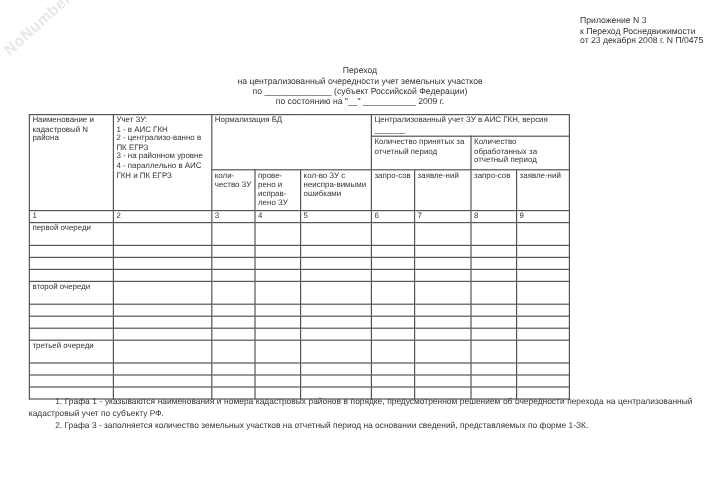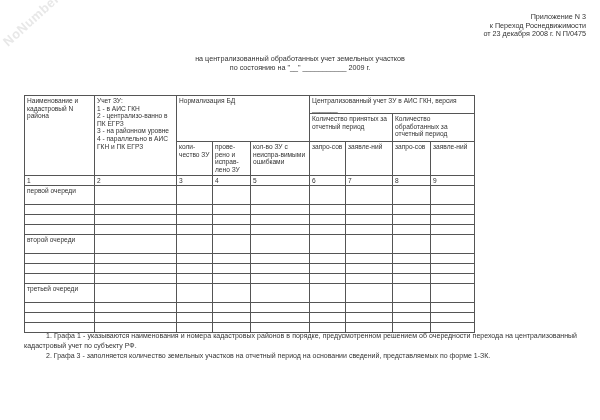--- a/index.html
+++ b/index.html
@@ -1,21 +1,21 @@
 <!DOCTYPE html>
 <html><head>
 <meta charset="utf-8">
 <style>
   html, body { margin:0; padding:0; background:#ffffff; }
   body { width:600px; height:420px; position:relative; overflow:hidden;
          font-family:"Liberation Sans", sans-serif; color:#222; font-size:7px; }
   .watermark { position:absolute; left:0px; top:38px; transform:rotate(-42deg);
                transform-origin:left top; font-size:13px; font-weight:bold;
                color:#e8e8e8; letter-spacing:0.5px; }
-  .appendix { position:absolute; right:14px; top:13px; text-align:right;
+  .appendix { position:absolute; right:14px; top:13px; text-align:left;
               font-size:7.2px; line-height:8.6px; color:#333; }
   .title { position:absolute; left:150px; width:300px; top:55px; text-align:center;
            font-size:7.2px; line-height:8.6px; color:#333; }
   table.grid { position:absolute; left:24px; top:95px; border-collapse:collapse;
                table-layout:fixed; width:450px; }
   table.grid td { border:1px solid #555; padding:1px 2px; vertical-align:top;
                   font-size:6.6px; line-height:7.6px; color:#333; overflow:hidden; }
   table.grid tr.num td { height:7px; }
   table.grid tr.lbl td { height:16px; }
   table.grid tr.blank td { height:7px; }
@@ -29,21 +29,23 @@
 
 <div class="watermark">NoNumber.ru</div>
 
 <div class="appendix">
   <div>Приложение N 3</div>
   <div>к Переход Роснедвижимости</div>
   <div>от 23 декабря 2008 г. N П/0475</div>
 </div>
 
 <div class="title">
-  <div>на централизованный обработанных учет земельных участков</div>
+  <div>Переход</div>
+  <div>на централизованный очередности учет земельных участков</div>
+  <div>по ______________ (субъект Российской Федерации)</div>
   <div>по состоянию на "__" ___________ 2009 г.</div>
 </div>
 
 <table class="grid">
   <colgroup>
     <col style="width:70px">
       <col style="width:82px">
       <col style="width:36px">
       <col style="width:38px">
     <col style="width:59px">

